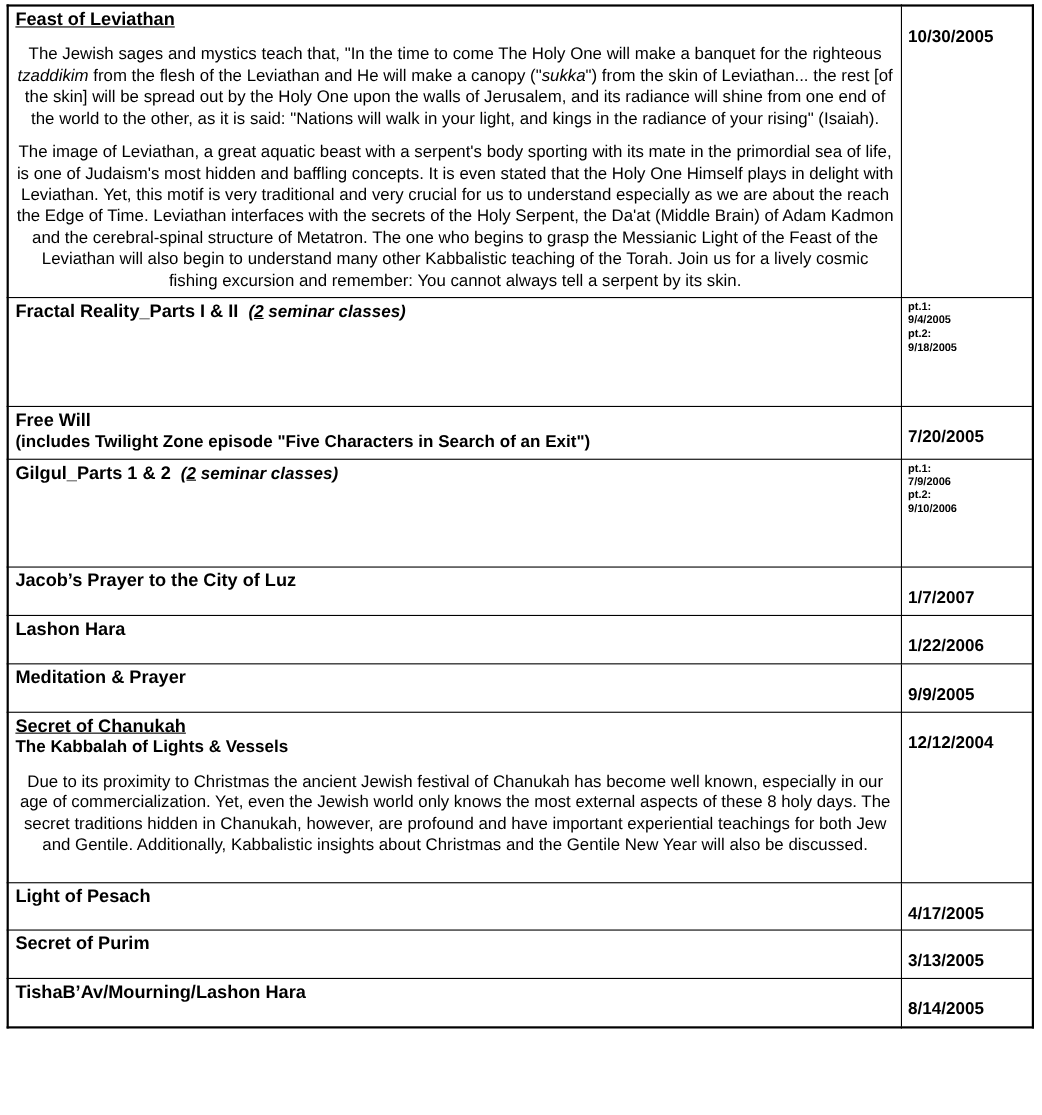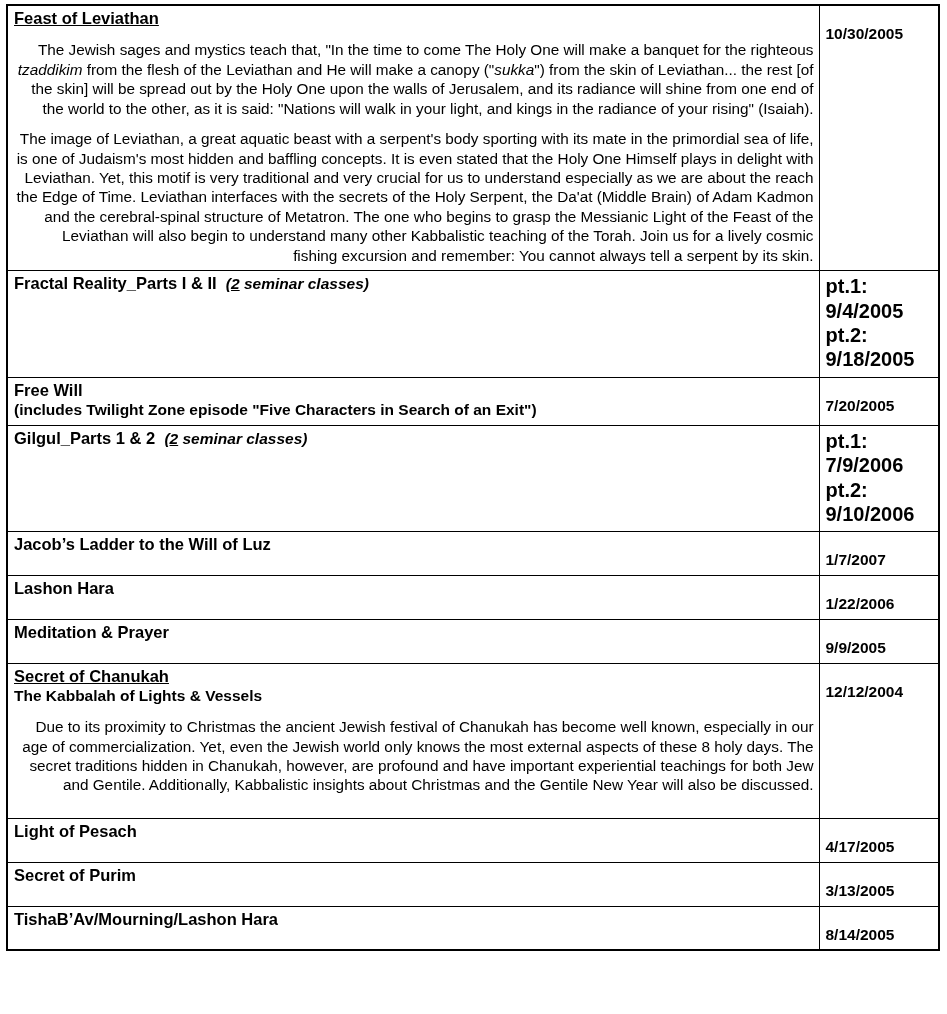--- a/index.html
+++ b/index.html
@@ -50,31 +50,31 @@
   .note {
     font-weight: bold;
     font-style: italic;
     font-size: 15.5px;
   }
   .note .u { text-decoration: underline; font-style: italic; }
   .body-text {
     font-size: 15.3px;
     line-height: 1.27;
     margin: 11px 0 0 0;
-    text-align: right;
+    text-align: center;
   }
   .body-text.first { margin-top: 12px; }
   .date-cell {
     font-size: 15.5px;
     font-weight: bold;
     line-height: 1.22;
     white-space: nowrap;
     margin-top: 16px;
   }
-  .date-multi div { font-size: 20px; font-weight: bold; line-height: 1.22; }
+  .date-multi div { font-size: 10px; font-weight: bold; line-height: 1.22; }
   em { font-style: italic; }
   .spacer-sm { height: 70px; }
   .spacer-xs { height: 18px; }
 </style>
 </head>
 <body>
 
 <div class="page">
   <table class="course-table">
     <colgroup>
@@ -137,21 +137,21 @@
         <td class="date-multi">
           <div>pt.1:</div>
           <div>7/9/2006</div>
           <div>pt.2:</div>
           <div>9/10/2006</div>
         </td>
       </tr>
 
       <tr>
         <td>
-          <div class="title">Jacob’s Ladder to the Will of Luz</div>
+          <div class="title">Jacob’s Prayer to the City of Luz</div>
         </td>
         <td>
           <div class="date-cell">1/7/2007</div>
         </td>
       </tr>
 
       <tr>
         <td>
           <div class="title">Lashon Hara</div>
         </td>

